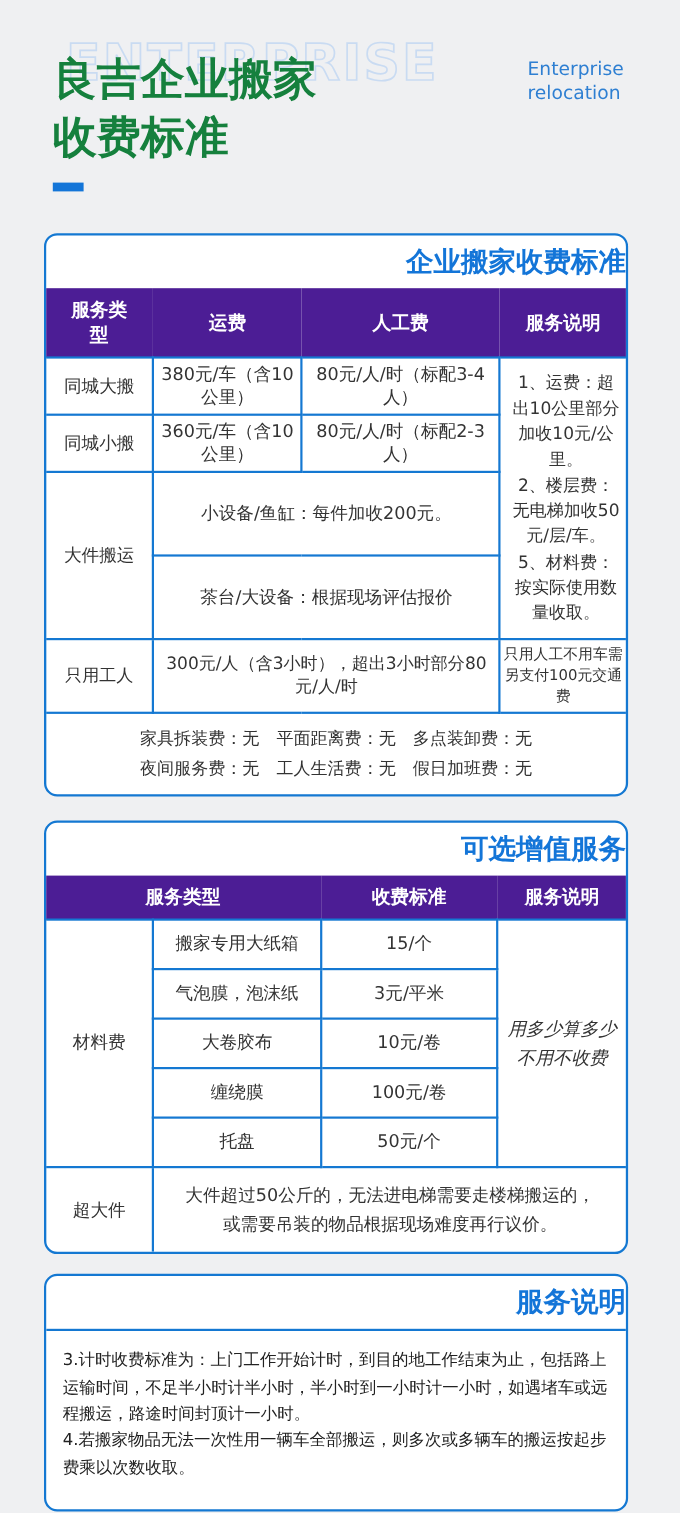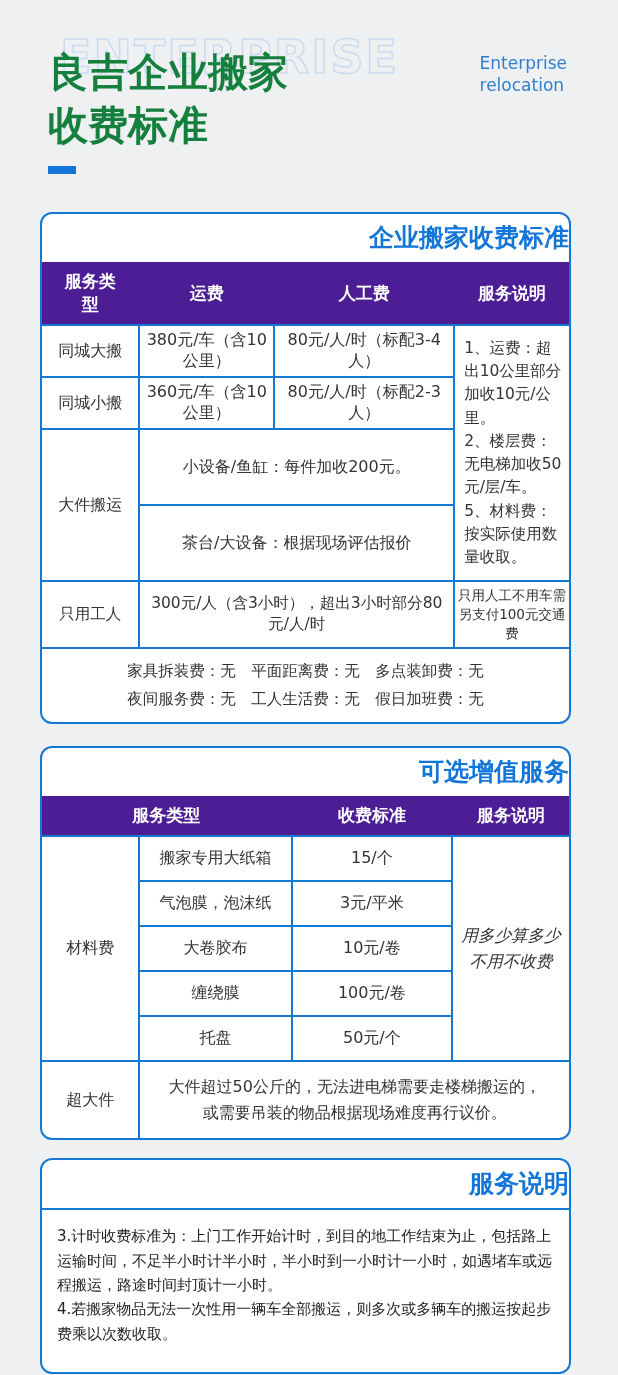--- a/index.html
+++ b/index.html
@@ -62,21 +62,21 @@
     border:2px solid #1478d2;text-align:center;vertical-align:middle;
     padding:6px 3px;
   }
   .tbl tr:last-child td{border-bottom:none;}
 
   
   .t1 .r-std td{height:36px;padding:4px 3px;}
   .t1 td.tall{height:62px;}
   .t1 .r-worker td{height:48px;font-size:15.5px;}
   .t1 td.notes{
-    text-align:left;padding:8px 4px 8px 9px;font-size:15.5px;line-height:1.5;
+    text-align:center;padding:8px 4px 8px 9px;font-size:15.5px;line-height:1.5;
   }
   .t1 td.small-note{font-size:13.5px;line-height:1.4;padding:4px 2px;}
   .t1 td.tfoot{font-size:15.5px;line-height:1.8;padding:9px 4px;}
 
   
   .t2 .r-item td{height:35px;padding:4px 3px;text-align:center;}
   .t2 td.notes2{font-size:16.5px;line-height:1.6;font-style:italic;}
   .t2 .r-big td{height:64px;font-size:16px;line-height:1.65;}
 
   

